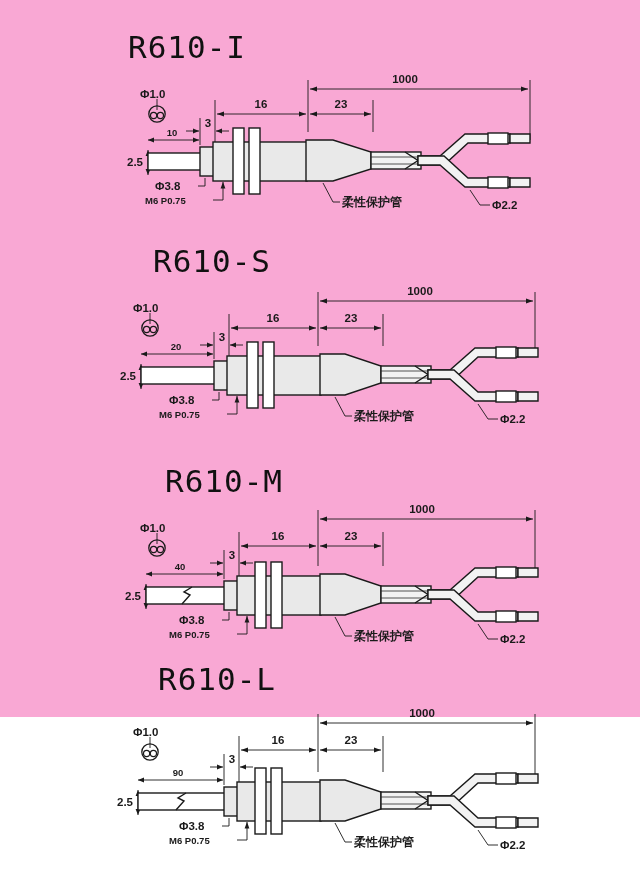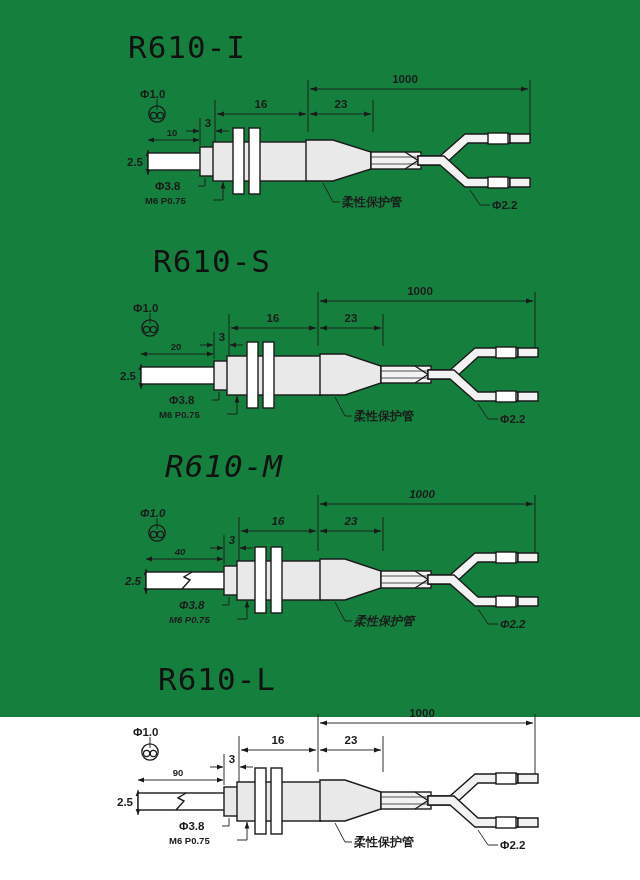--- a/index.html
+++ b/index.html
@@ -11,21 +11,21 @@
     width: 640px;
     height: 880px;
     font-family: "Liberation Sans", sans-serif;
     overflow: hidden;
     position: relative;
   }
   #sheet {
     position: relative;
     width: 640px;
     height: 717px;
-    background: #15803d;
+    background: #f9a8d4;
   }
   .diagram-block {
     position: absolute;
     left: 0;
     width: 640px;
   }
   .diagram-svg {
     display: block;
   }
   .model-title {
@@ -297,21 +297,21 @@
         <text class="cn-text" x="354" y="206">柔性保护管</text>
       </g>
 
       <g>
         <path class="thin" d="M478,190 L488,205 L498,205"></path>
         <text class="dim-text" x="500" y="209">Φ2.2</text>
       </g>
     </svg>
   </div>
 
-  <div class="diagram-block" style="top:419px;font-style:italic;">
+  <div class="diagram-block" style="top:434px;">
     <svg class="diagram-svg" width="640" height="220" viewBox="0 0 640 220">
 
       <text class="model-title" x="165" y="58">R610-M</text>
 
       <g>
         <text class="dim-text" x="140" y="98">Φ1.0</text>
         <line class="thin" x1="157" y1="99" x2="157" y2="110"></line>
         <circle class="ln" cx="157" cy="114" r="8.2" stroke-width="1.3" fill="none"></circle>
         <circle class="ln" cx="153.6" cy="115.5" r="3.1" stroke-width="1.2" fill="none"></circle>
         <circle class="ln" cx="160.4" cy="115.5" r="3.1" stroke-width="1.2" fill="none"></circle>

